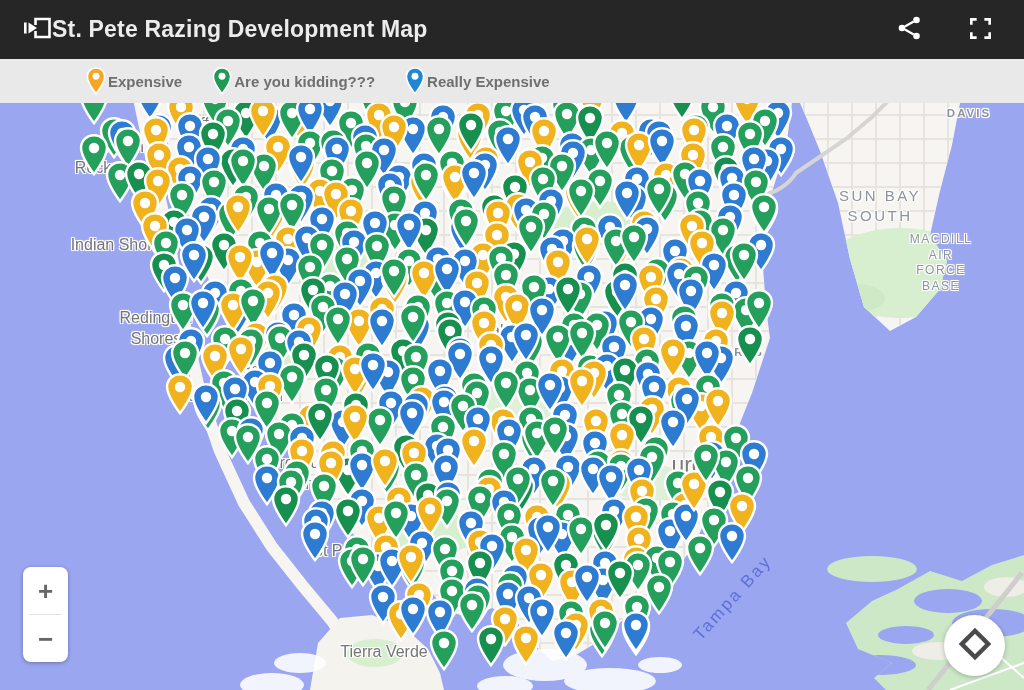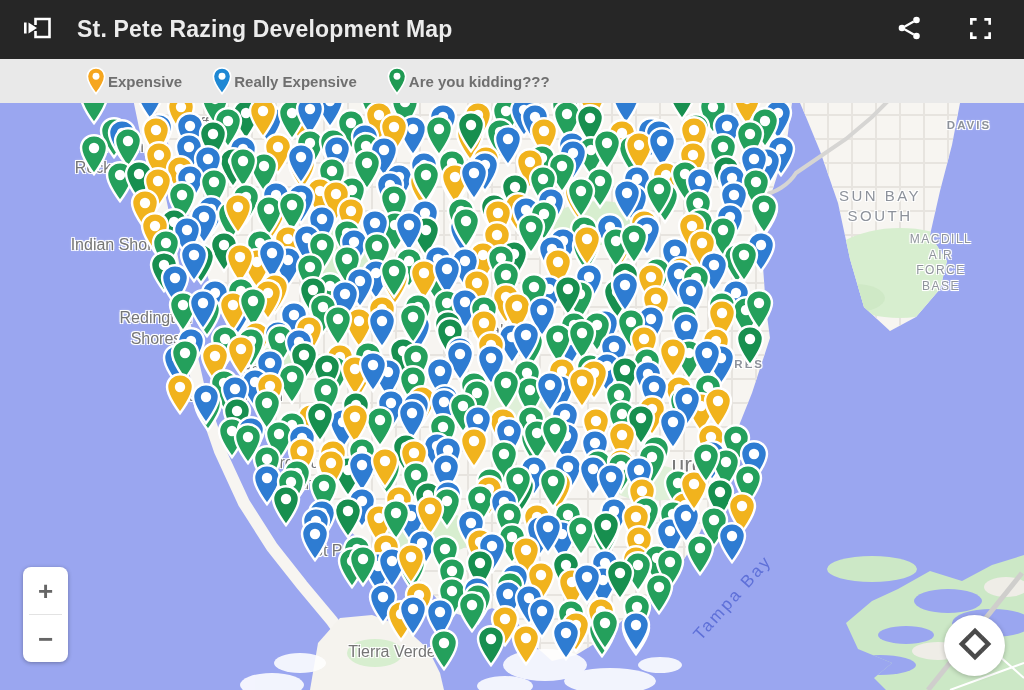--- a/index.html
+++ b/index.html
@@ -2,41 +2,41 @@
 <html><head>
 <meta charset="utf-8">
 <style>
   html,body{margin:0;padding:0;background:#fff;}
   body{width:1024px;height:690px;overflow:hidden;font-family:"Liberation Sans",sans-serif;}
   .app{position:relative;width:1024px;height:690px;overflow:hidden;background:#9aa6f0;}
 
   
   .header{position:absolute;top:0;left:0;width:1024px;height:59px;background:#262626;display:flex;align-items:center;z-index:40;}
   .panel-btn{margin-left:22px;background:none;border:none;padding:0;cursor:pointer;display:flex;}
-  .title{margin-left:25px;color:#ececec;font-size:23px;font-weight:bold;letter-spacing:.2px;white-space:nowrap;}
+  .title{color:#ececec;font-size:23px;font-weight:bold;letter-spacing:.2px;white-space:nowrap;}
   .header-actions{margin-left:auto;display:flex;align-items:center;gap:44px;margin-right:30px;}
   .header-actions button{background:none;border:none;padding:0;cursor:pointer;display:flex;}
 
   
   .legend{position:absolute;top:59px;left:0;width:1024px;height:44px;background:#e9e9e9;display:flex;align-items:center;padding-left:86px;box-sizing:border-box;gap:30px;z-index:39;}
   .legend-item{display:flex;align-items:center;gap:2px;}
   .legend-pin{display:flex;}
   .legend-label{font-size:15px;font-weight:bold;color:#6f6f6f;white-space:nowrap;}
 
   
   .map{position:absolute;top:103px;left:0;width:1024px;height:587px;background:#9aa6f0;overflow:hidden;cursor:grab;}
   .base-layer{position:absolute;left:0;top:0;}
   .label-layer,.pin-layer{position:absolute;left:0;top:0;width:1024px;height:587px;}
   .pin-layer svg{position:absolute;}
   .mlabel{position:absolute;text-align:center;white-space:pre-line;line-height:1.3;
     text-shadow:-1px -1px 0 #fff,1px -1px 0 #fff,-1px 1px 0 #fff,1px 1px 0 #fff,0 0 3px #fff;}
   .mlabel.city{font-size:16px;color:#757575;}
   .mlabel.city-sm{font-size:14px;color:#7b7b7b;}
   .mlabel.city-lg{font-size:23px;color:#7a7a7a;}
-  .mlabel.area-sm{font-size:11.5px;letter-spacing:2px;color:#8d929b;font-weight:bold;margin-top:12px;}
+  .mlabel.area-sm{font-size:11.5px;letter-spacing:2px;color:#8d929b;font-weight:bold;}
   .mlabel.area{font-size:15px;letter-spacing:2.5px;color:#8d929b;}
   .mlabel.area-lg{font-size:12px;letter-spacing:1.5px;color:#8f949c;}
   .mlabel.water{font-size:17px;letter-spacing:2.5px;color:#5e70d8;text-shadow:none;}
 
   
   .zoom-ctl{position:absolute;left:23px;top:464px;width:45px;background:#fff;border-radius:8px;
     box-shadow:0 1px 4px rgba(0,0,0,.3);display:flex;flex-direction:column;z-index:30;}
   .zoom-ctl button{width:45px;height:47px;background:none;border:none;cursor:pointer;font-size:26px;font-weight:bold;color:#666;line-height:1;padding:0;}
   .zoom-divider{height:1px;background:#e3e3e3;margin:0 6px;}
   .pan-btn{position:absolute;left:944px;top:512px;width:61px;height:61px;border-radius:50%;background:#fff;
@@ -85,34 +85,34 @@
           <svg viewBox="0 0 24 34" width="20" height="28">
             <path d="M12 1C6 1 1.5 5.6 1.5 11.3 1.5 19 12 32.5 12 32.5S22.5 19 22.5 11.3C22.5 5.6 18 1 12 1z" fill="#f6a61f" stroke="#ffffff" stroke-width="2"></path>
             <circle cx="12" cy="11.3" r="4.2" fill="#ffffff"></circle>
           </svg>
         </span>
       <span class="legend-label">Expensive</span>
     </div>
     <div class="legend-item">
       <span class="legend-pin">
           <svg viewBox="0 0 24 34" width="20" height="28">
+            <path d="M12 1C6 1 1.5 5.6 1.5 11.3 1.5 19 12 32.5 12 32.5S22.5 19 22.5 11.3C22.5 5.6 18 1 12 1z" fill="#1f9a53" stroke="#ffffff" stroke-width="2"></path>
+            <circle cx="12" cy="11.3" r="4.2" fill="#ffffff"></circle>
+          </svg>
+        </span>
+      <span class="legend-label">Are you kidding???</span>
+    </div>
+    <div class="legend-item">
+      <span class="legend-pin">
+          <svg viewBox="0 0 24 34" width="20" height="28">
             <path d="M12 1C6 1 1.5 5.6 1.5 11.3 1.5 19 12 32.5 12 32.5S22.5 19 22.5 11.3C22.5 5.6 18 1 12 1z" fill="#1e88d4" stroke="#ffffff" stroke-width="2"></path>
             <circle cx="12" cy="11.3" r="4.2" fill="#ffffff"></circle>
           </svg>
         </span>
       <span class="legend-label">Really Expensive</span>
-    </div>
-    <div class="legend-item">
-      <span class="legend-pin">
-          <svg viewBox="0 0 24 34" width="20" height="28">
-            <path d="M12 1C6 1 1.5 5.6 1.5 11.3 1.5 19 12 32.5 12 32.5S22.5 19 22.5 11.3C22.5 5.6 18 1 12 1z" fill="#1f9a53" stroke="#ffffff" stroke-width="2"></path>
-            <circle cx="12" cy="11.3" r="4.2" fill="#ffffff"></circle>
-          </svg>
-        </span>
-      <span class="legend-label">Are you kidding???</span>
     </div>
   </div>
 
   <div class="map">
 
     <svg class="base-layer" width="1024" height="587" viewBox="0 0 1024 587">
       <defs>
         <pattern id="grid" width="24" height="24" patternUnits="userSpaceOnUse">
           <path d="M0,12 H24 M12,0 V24" stroke="#e7e4df" stroke-width="2" fill="none"></path>
         </pattern>
@@ -186,21 +186,21 @@
         <div class="mlabel city" style="left: 156px; top: 226px; transform: translate(-50%, -50%);">Redington
 Shores</div>
         <div class="mlabel city-sm" style="left: 274px; top: 266px; transform: translate(-50%, -50%);">Bay Pines</div>
         <div class="mlabel city" style="left: 229px; top: 293px; transform: translate(-50%, -50%);">Madeira Beach</div>
         <div class="mlabel city" style="left: 504px; top: 228px; transform: translate(-50%, -50%);">Lealman</div>
         <div class="mlabel area-sm" style="left: 744px; top: 249px; transform: translate(-50%, -50%);">CRES</div>
         <div class="mlabel city" style="left: 302px; top: 371px; transform: translate(-50%, -50%);">Treasure
 Island</div>
         <div class="mlabel city-lg" style="left: 688px; top: 363px; transform: translate(-50%, -50%);">urg</div>
         <div class="mlabel city" style="left: 334px; top: 448px; transform: translate(-50%, -50%);">St Pet</div>
-        <div class="mlabel city" style="left: 392px; top: 549px; transform: translate(-50%, -50%);">Tierra Verde</div>
+        <div class="mlabel city" style="left: 384px; top: 549px; transform: translate(-50%, -50%);">Tierra Verde</div>
         <div class="mlabel area-sm" style="left: 969px; top: 10px; transform: translate(-50%, -50%);">DAVIS</div>
         <div class="mlabel area" style="left: 880px; top: 102px; transform: translate(-50%, -50%);">SUN BAY SOUTH</div>
         <div class="mlabel area-lg" style="left: 941px; top: 160px; transform: translate(-50%, -50%);">MACDILL AIR
 FORCE BASE</div>
         <div class="mlabel water" style="left: 733px; top: 495px; transform: translate(-50%, -50%) rotate(-48deg);">Tampa Bay</div>
       </div>
     <div class="pin-layer">
         <svg viewBox="0 0 24 34" width="30" height="42" style="left:79px;top:-20px;">
           <path d="M12 1C6 1 1.5 5.6 1.5 11.3 1.5 19 12 32.5 12 32.5S22.5 19 22.5 11.3C22.5 5.6 18 1 12 1z" fill="#24a05c" stroke="#ffffff" stroke-width="2"></path>
           <circle cx="12" cy="11.3" r="4.2" fill="#ffffff"></circle>

